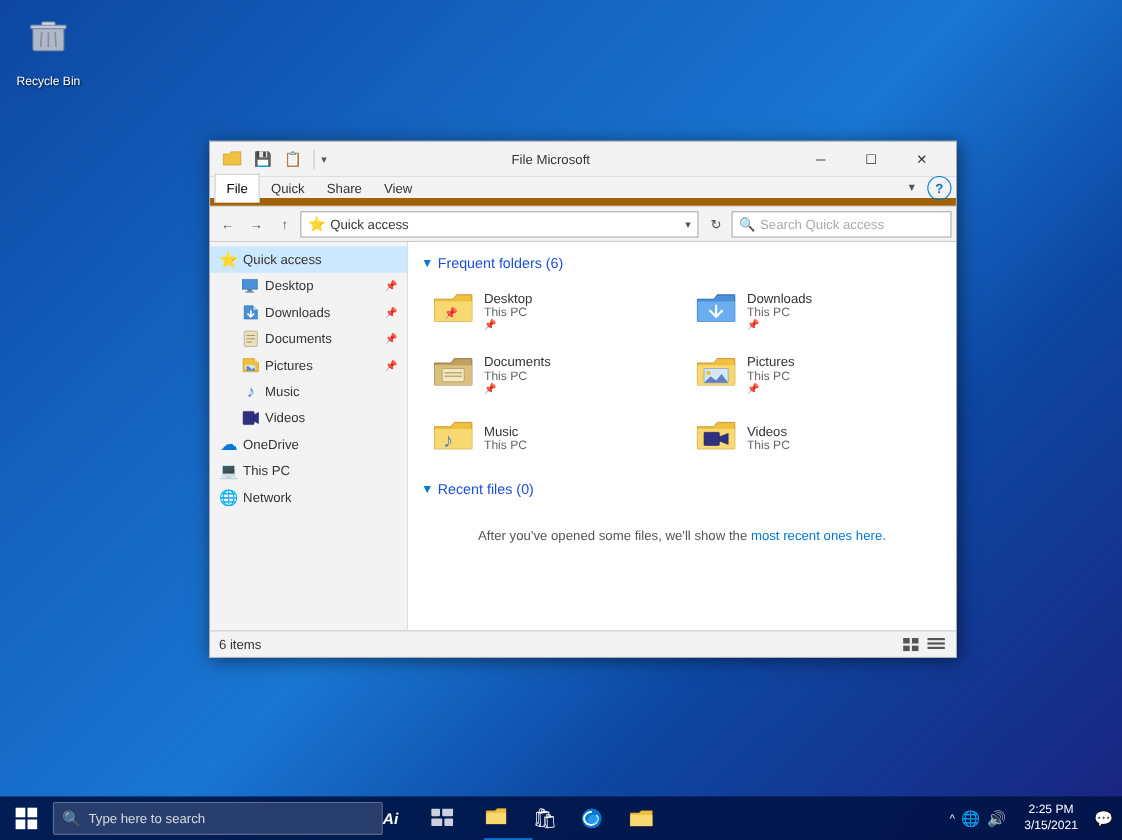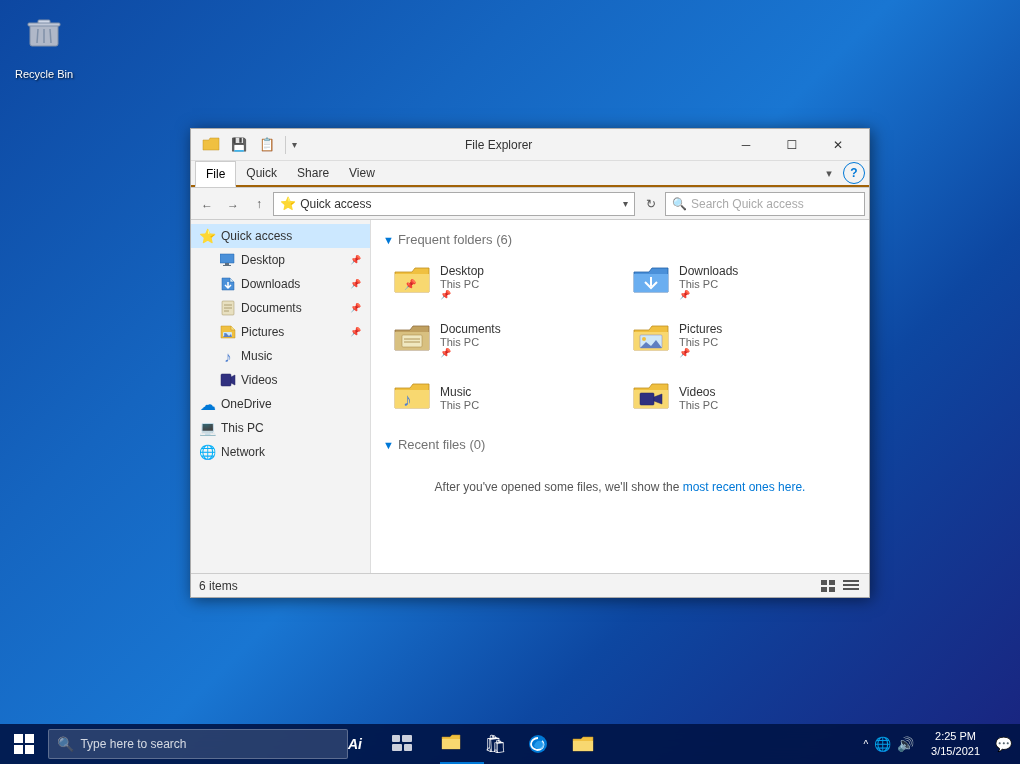--- a/index.html
+++ b/index.html
@@ -113,21 +113,21 @@
     .ribbon {
       background: #f3f3f3;
       border-bottom: 1px solid #ccc;
       flex-shrink: 0;
     }
     .ribbon-tabs {
       display: flex;
       align-items: center;
       padding: 0 4px;
       height: 26px;
-      border-bottom: 2px solid #a16207;
+      border-bottom: 7px solid #a16207;
     }
     .ribbon-tab {
       padding: 0 10px;
       height: 26px;
       display: flex;
       align-items: center;
       font-size: 12px;
       cursor: pointer;
       color: #333;
     }
@@ -275,21 +275,21 @@
       margin-top: 4px;
     }
     .section-collapse {
       color: #0078d7;
       font-size: 11px;
       margin-right: 4px;
       cursor: pointer;
     }
     .section-title {
       font-size: 13px;
-      color: #737373;
+      color: #1d4ed8;
       font-weight: 400;
     }
 
     
     .folder-grid {
       display: grid;
       grid-template-columns: repeat(2, 1fr);
       gap: 4px;
       margin-bottom: 12px;
     }
@@ -490,21 +490,21 @@
         <div class="tb-icon">
           <svg width="18" height="16" viewBox="0 0 18 16">
             <path d="M1 3 L7 3 L8 1 L17 1 L17 13 L1 13 Z" fill="#f0c040" stroke="#c09020" stroke-width="0.5"></path>
           </svg>
         </div>
         <div class="tb-icon" style="font-size:13px;">💾</div>
         <div class="tb-icon" style="font-size:13px;">📋</div>
         <div class="tb-separator"></div>
         <div class="tb-dropdown">▾</div>
       </div>
-      <div class="title-text">File Explorer</div>
+      <div class="title-text">File Microsoft</div>
       <div class="window-controls">
         <div class="wc-btn">─</div>
         <div class="wc-btn">☐</div>
         <div class="wc-btn wc-close">✕</div>
       </div>
     </div>
 
     <div class="ribbon">
       <div class="ribbon-tabs">
         <div class="ribbon-tab active">File</div>

